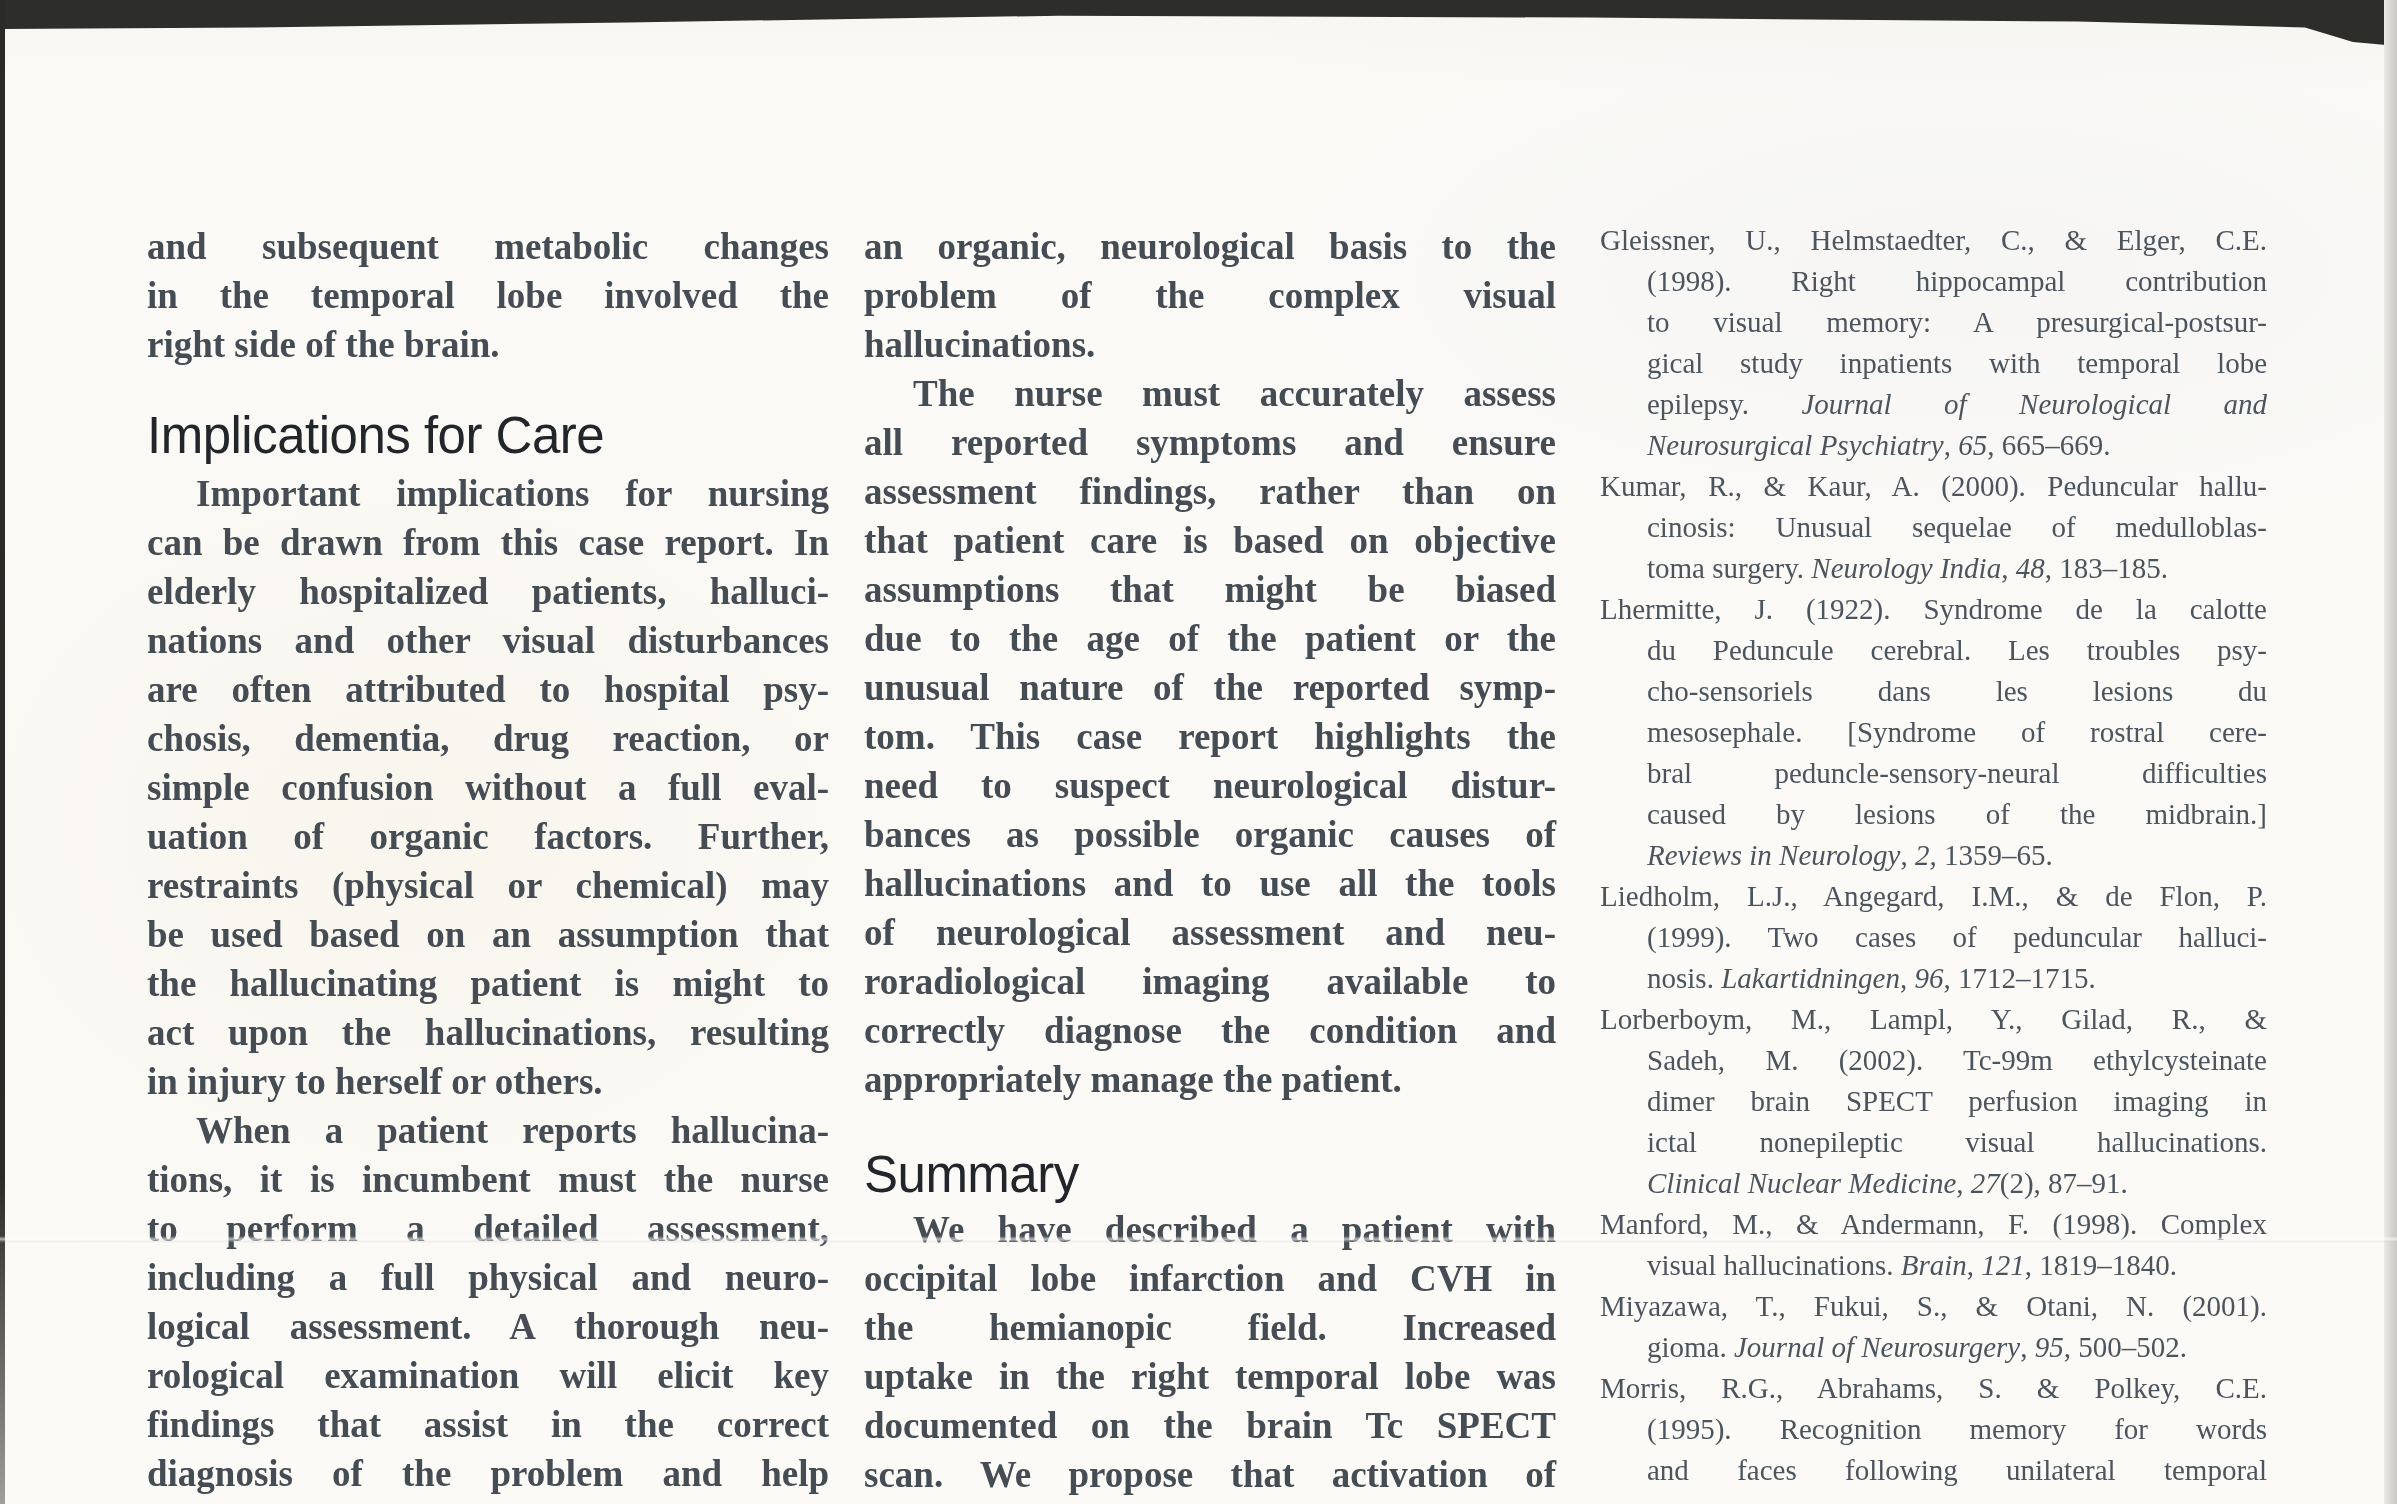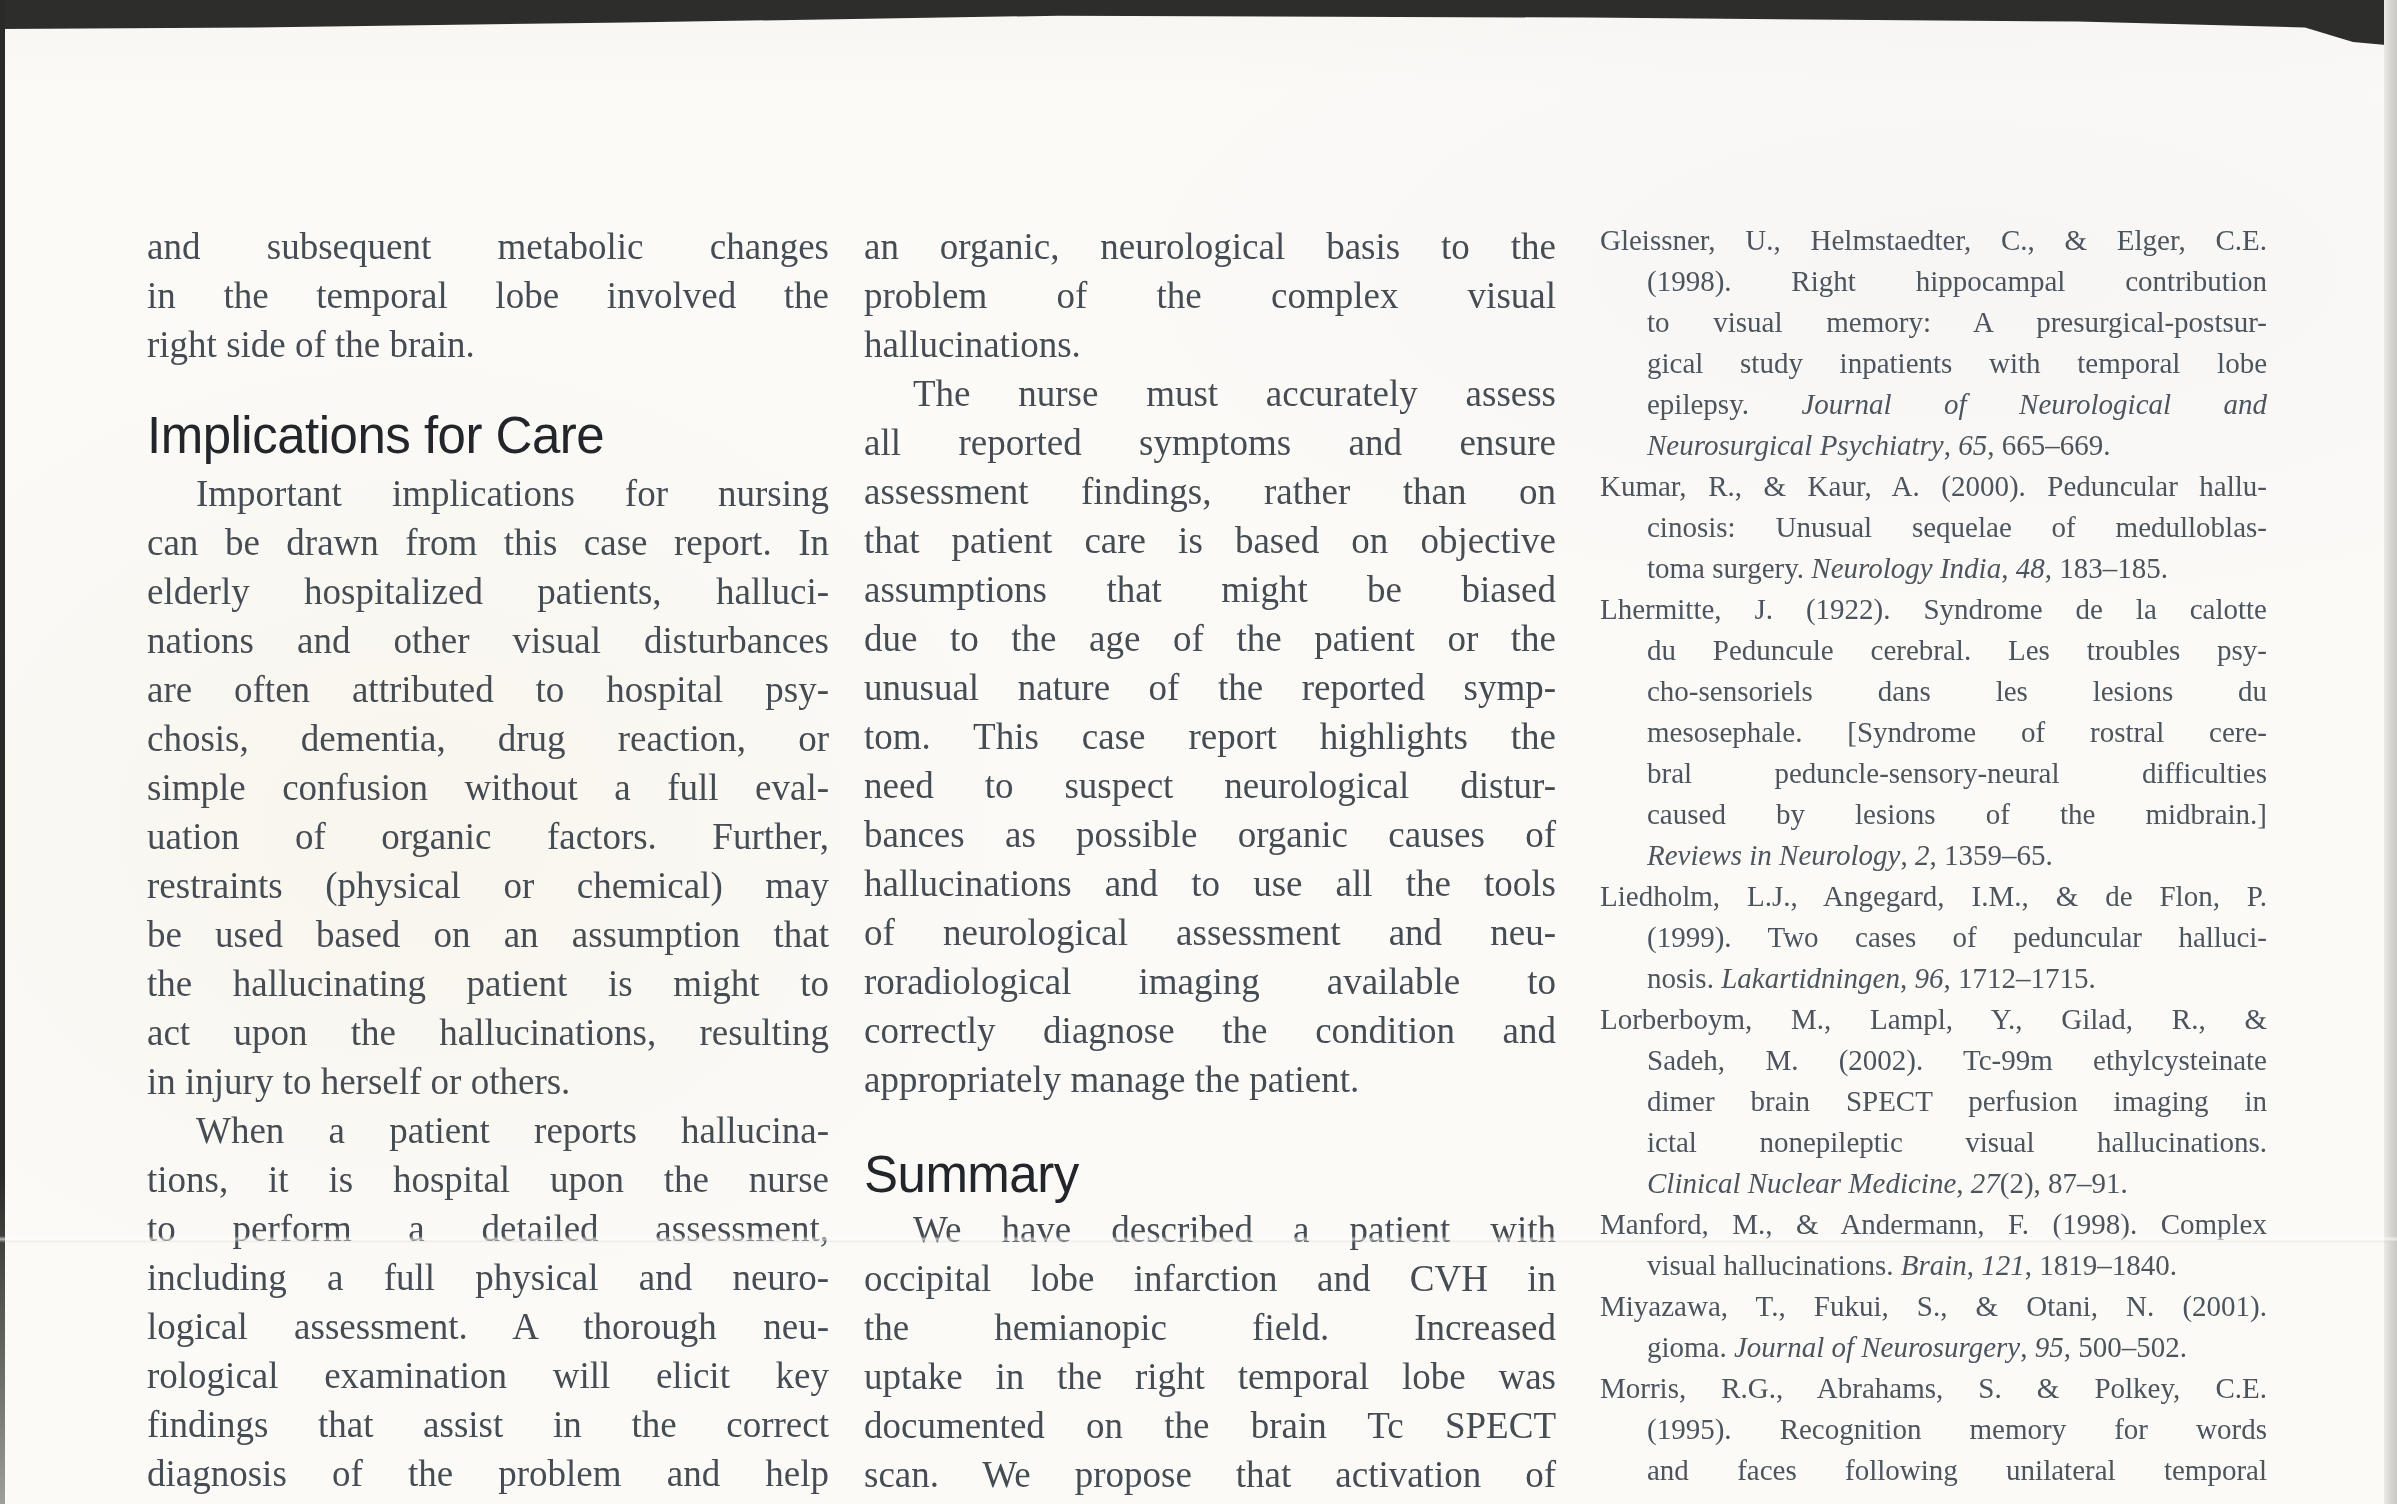--- a/index.html
+++ b/index.html
@@ -45,21 +45,21 @@
   .col-refs  {left:1600px;width:667px; top:220px; color:var(--reference-ink,#4c545d);}
 
   .ln{
     text-align:justify;
     text-align-last:justify;
     -moz-text-align-last:justify;
   }
   .ln.last{text-align-last:left;-moz-text-align-last:left;}
   .col-left .ln,.col-middle .ln{font-size:37px;line-height:49px;}
   .col-refs .ln{font-size:29px;line-height:41px;}
-  .para{margin:0;}
+  .para{margin:0;font-weight:bold;}
   .para.indent .ln:first-child{text-indent:49px;}
   .ref{margin:0;}
   .ref .ln.hang{padding-left:47px;}
 
   .heading{
     font-family:"Liberation Sans","DejaVu Sans",sans-serif;
     font-weight:400;
     font-size:51px;line-height:55px;
     letter-spacing:-0.5px;
     color:var(--heading-ink,#22262a);
@@ -92,21 +92,21 @@
           <div class="ln">simple confusion without a full eval-</div>
           <div class="ln">uation of organic factors. Further,</div>
           <div class="ln">restraints (physical or chemical) may</div>
           <div class="ln">be used based on an assumption that</div>
           <div class="ln">the hallucinating patient is might to</div>
           <div class="ln">act upon the hallucinations, resulting</div>
           <div class="ln last">in injury to herself or others.</div>
         </div>
         <div class="para indent">
           <div class="ln">When a patient reports hallucina-</div>
-          <div class="ln">tions, it is hospital upon the nurse</div>
+          <div class="ln">tions, it is incumbent must the nurse</div>
           <div class="ln">to perform a detailed assessment,</div>
           <div class="ln">including a full physical and neuro-</div>
           <div class="ln">logical assessment. A thorough neu-</div>
           <div class="ln">rological examination will elicit key</div>
           <div class="ln">findings that assist in the correct</div>
           <div class="ln">diagnosis of the problem and help</div>
           <div class="ln">guide appropriate interventions for</div>
         </div>
       </div>
     <div class="col col-middle">

